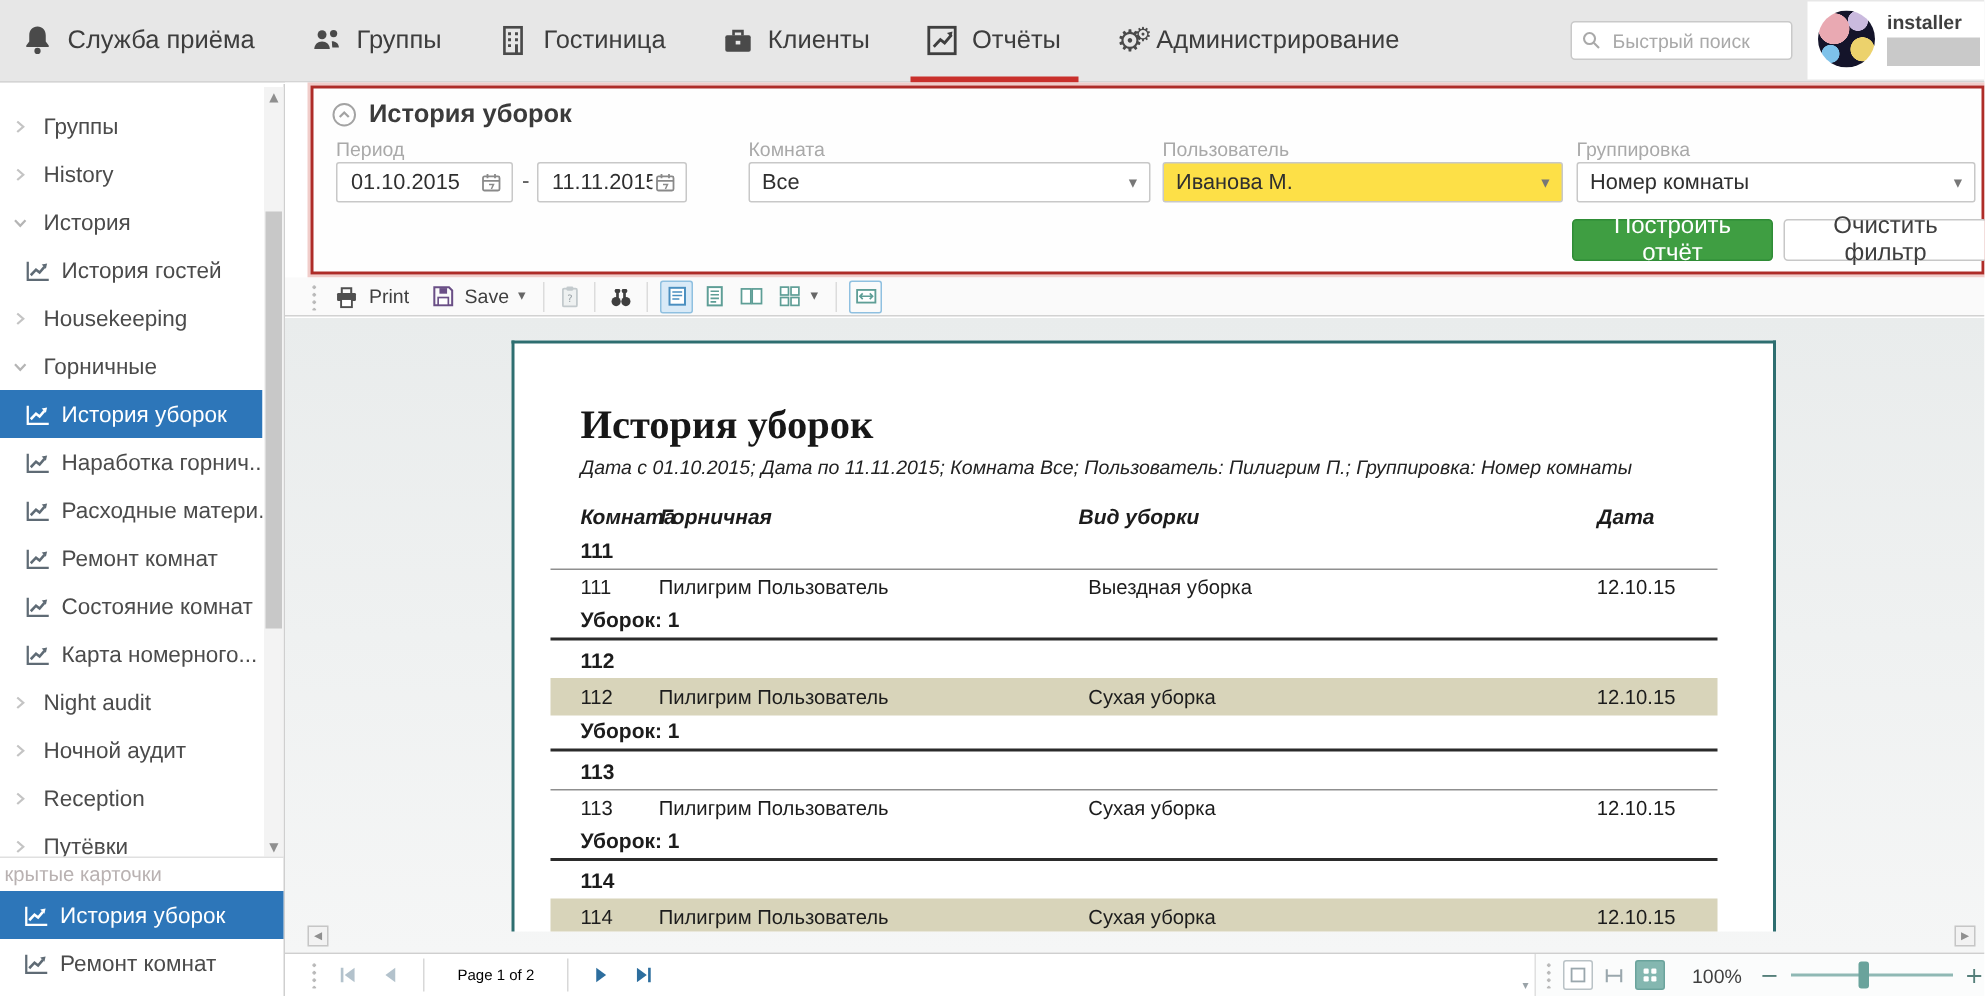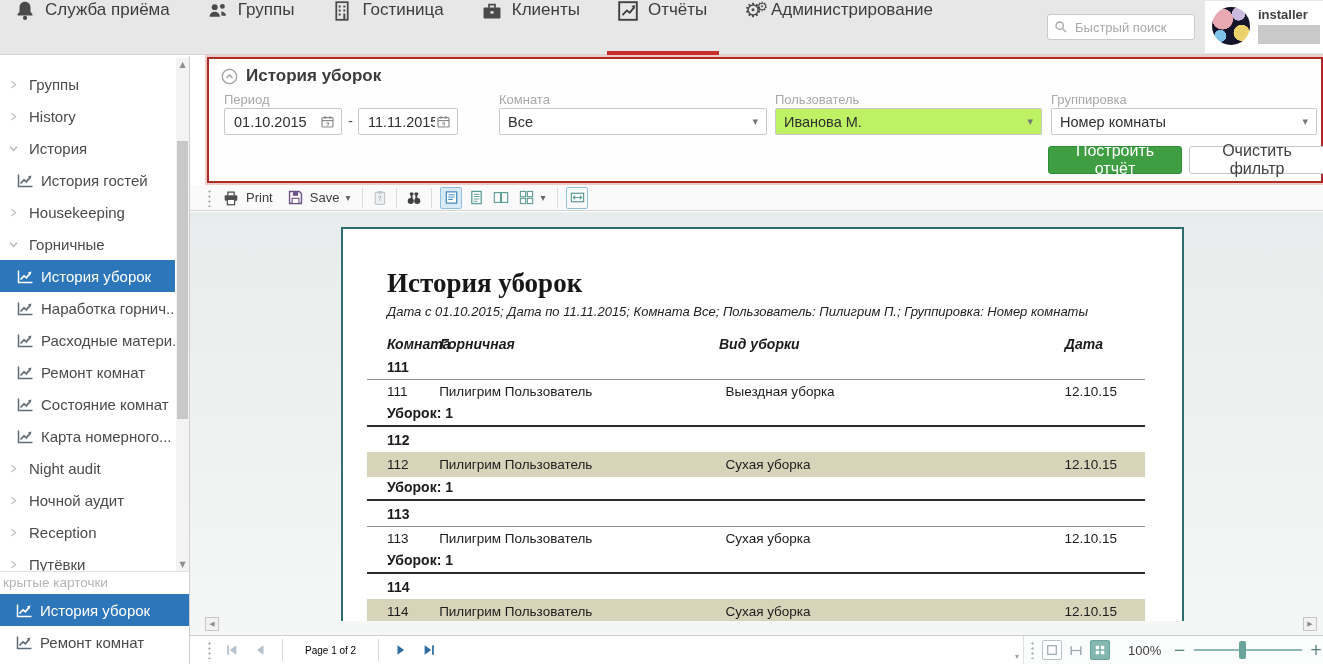--- a/index.html
+++ b/index.html
@@ -2,21 +2,21 @@
 <html><head>
 <meta charset="utf-8">
 <style>
   html,body{margin:0;padding:0;background:#fff;}
   *{box-sizing:border-box;}
   body{font-family:"Liberation Sans","DejaVu Sans",sans-serif;width:1323px;height:664px;overflow:hidden;position:relative;color:#3f3f3f;}
   svg{display:block;}
 
   
   .topnav{position:absolute;top:0;left:0;width:1323px;height:55px;background:#e7e7e7;border-bottom:1px solid #d4d4d4;display:flex;align-items:center;padding-left:14px;}
-  .nav-item{display:flex;gap:9px;margin-right:37px;height:55px;cursor:pointer;position:relative;font-size:17px;color:#3d3d3d;}
+  .nav-item{display:flex;align-items:center;gap:9px;margin-right:37px;height:55px;cursor:pointer;position:relative;font-size:17px;color:#3d3d3d;}
   .nav-item .nicon{width:22px;height:22px;flex:0 0 auto;}
   .nav-item.active::after{content:"";position:absolute;left:-10px;right:-12px;bottom:0;height:4px;background:#c9302c;}
   .gears{font-family:"DejaVu Sans",sans-serif;color:#4a4a4a;font-size:20px;letter-spacing:-6px;line-height:1;}
   .gears .g2{font-size:13px;vertical-align:top;}
   .searchbox{margin-left:auto;margin-right:10px;width:148px;height:26px;background:#fff;border:1px solid #c9c9c9;border-radius:3px;display:flex;align-items:center;padding:0 6px;gap:5px;}
   .searchbox input{border:none;outline:none;width:110px;font-size:13px;color:#444;background:transparent;font-family:inherit;}
   .searchbox input::placeholder{color:#a9a9a9;}
   .usercard{width:118px;height:52px;background:#fff;display:flex;align-items:flex-start;padding:6px 6px 0 7px;gap:8px;}
   .avatar{width:38px;height:38px;border-radius:50%;flex:0 0 auto;
     background:
@@ -54,21 +54,21 @@
 
   
   .filter{position:absolute;top:2px;left:17px;width:1116px;height:126px;background:#fefefe;border:2px solid #ae2c28;box-shadow:0 0 0 2px rgba(214,112,104,0.35);}
   .f-head{position:absolute;top:7px;left:12px;display:flex;align-items:center;gap:8px;}
   .f-title{font-size:17px;font-weight:bold;color:#3b3b3b;}
   .f-label{position:absolute;top:33px;font-size:13px;color:#a9a9a9;}
   .f-input{position:absolute;top:49px;height:27px;border:1px solid #c8c8c8;border-radius:2px;background:#fff;display:flex;align-items:center;padding:0 7px;font-size:14.5px;color:#2f2f2f;cursor:text;}
   .f-input input{border:none;outline:none;width:100%;font-size:14.5px;color:#2f2f2f;font-family:inherit;background:transparent;}
   .f-select{position:absolute;top:49px;height:27px;border:1px solid #c8c8c8;border-radius:2px;background:#fff;display:flex;align-items:center;justify-content:space-between;padding:0 8px;font-size:14.5px;color:#2f2f2f;cursor:pointer;}
   .f-select .caret{color:#777;font-size:11px;font-family:"DejaVu Sans",sans-serif;}
-  .f-select.yellow{background:#bef264;}
+  .f-select.yellow{background:#fde047;}
   .dash{position:absolute;top:53px;font-size:15px;color:#555;}
   .btn{position:absolute;top:87px;height:28px;border-radius:3px;font-size:16px;display:flex;align-items:center;justify-content:center;cursor:pointer;font-family:Liberation Sans, sans-serif;}
   .btn.green{background:#3f9e42;border:1px solid #2f8c36;color:#fff;}
   .btn.white{background:#fff;border:1px solid #c7c7c7;color:#3f3f3f;}
 
   
   .rtoolbar{position:absolute;top:130px;left:0;right:0;height:26px;background:#fafafa;border-bottom:1px solid #d2d2d2;display:flex;align-items:center;padding-left:17px;font-size:13px;color:#3f3f3f;}
   .tb-handle{width:5px;height:18px;margin-right:10px;background-image:radial-gradient(circle,#b9b9b9 1px,rgba(0,0,0,0) 1.2px);background-size:5px 5px;cursor:grab;}
   .tb-btn{display:flex;align-items:center;gap:6px;cursor:pointer;margin-right:14px;}
   .tb-sep{width:1px;height:20px;background:#dcdcdc;margin:0 8px 0 0;}

